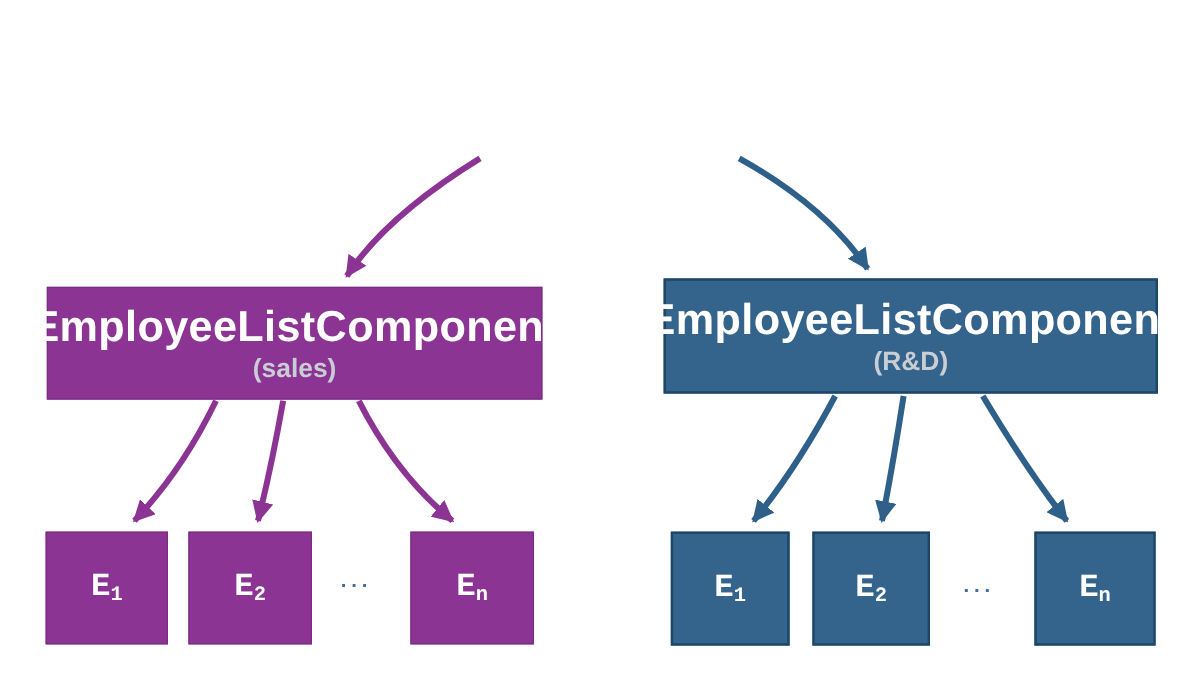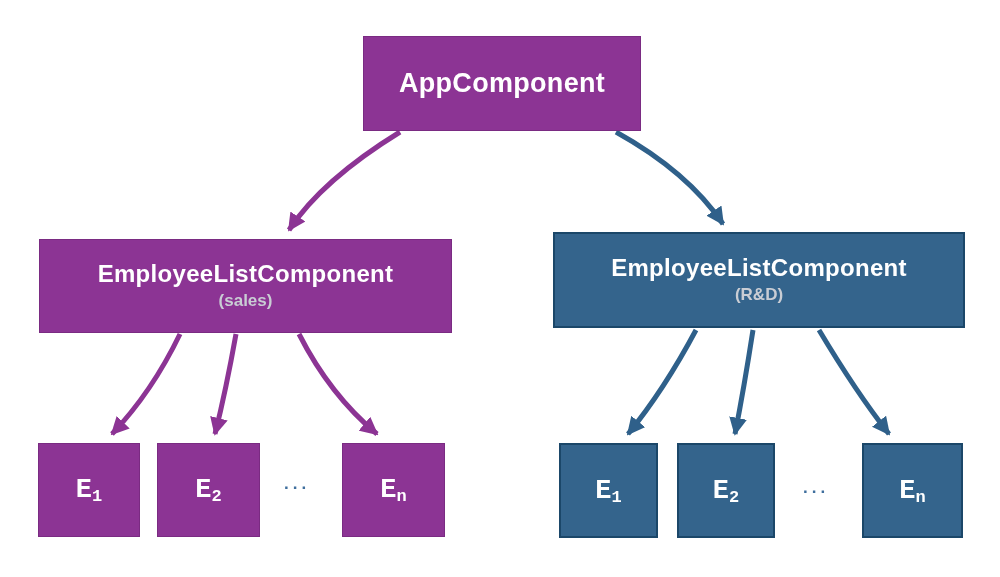--- a/index.html
+++ b/index.html
@@ -36,23 +36,23 @@
   }
   .purple-box {
     background: var(--purple, #8C3494);
     border: 1px solid var(--purple-border, #7A2B82);
   }
   .blue-box {
     background: var(--blue, #34648C);
     border: 2px solid var(--blue-border, #1B4769);
   }
   .root-label { font-size: 27px; letter-spacing: 0.3px; }
-  .list-label { font-size: 24px; letter-spacing: 0.3px; line-height: 1.1; }
+  .list-label { font-size: 36px; letter-spacing: 0.3px; line-height: 1.1; }
   .list-sublabel {
-    font-size: 17px;
+    font-size: 22px;
     margin-top: 3px;
     color: var(--sublabel, #C9CDD4);
   }
   .e-label { font-size: 27px; font-family: Liberation Mono, monospace; }
   .e-sub {
     font-size: 17px;
     display: inline-block;
     transform: translateY(4px);
   }
   .ellipsis {
@@ -83,23 +83,20 @@
 
     <path class="arrow purple" d="M 180 334 Q 152 392 112 434" marker-end="url(#head-purple)"></path>
     <path class="arrow purple" d="M 236 334 Q 226 390 215 434" marker-end="url(#head-purple)"></path>
     <path class="arrow purple" d="M 299 334 Q 330 395 377 434" marker-end="url(#head-purple)"></path>
 
     <path class="arrow blue" d="M 696 330 Q 664 390 628 434" marker-end="url(#head-blue)"></path>
     <path class="arrow blue" d="M 753 330 Q 744 388 735 434" marker-end="url(#head-blue)"></path>
     <path class="arrow blue" d="M 819 330 Q 856 392 889 434" marker-end="url(#head-blue)"></path>
   </svg>
 
-  <div class="box purple-box" style="left:363px; top:36px; width:278px; height:95px;">
-    <span class="root-label">AppComponent</span>
-  </div>
 
   <div class="box purple-box" style="left:39px; top:239px; width:413px; height:94px;">
     <span class="list-label">EmployeeListComponent</span>
     <span class="list-sublabel">(sales)</span>
   </div>
 
   <div class="box blue-box" style="left:553px; top:232px; width:412px; height:96px;">
     <span class="list-label">EmployeeListComponent</span>
     <span class="list-sublabel">(R&amp;D)</span>
   </div>

